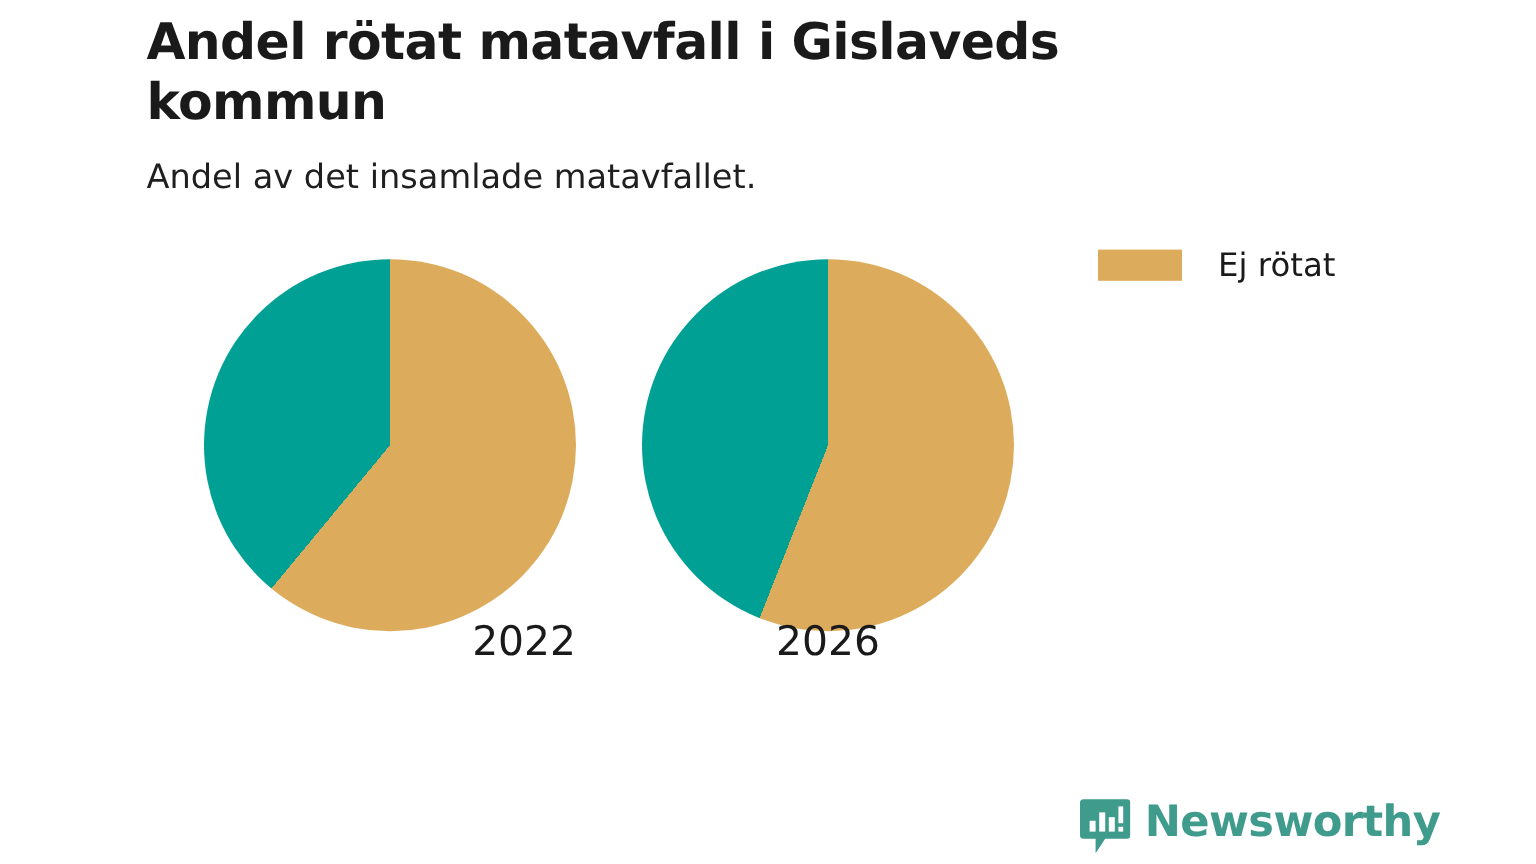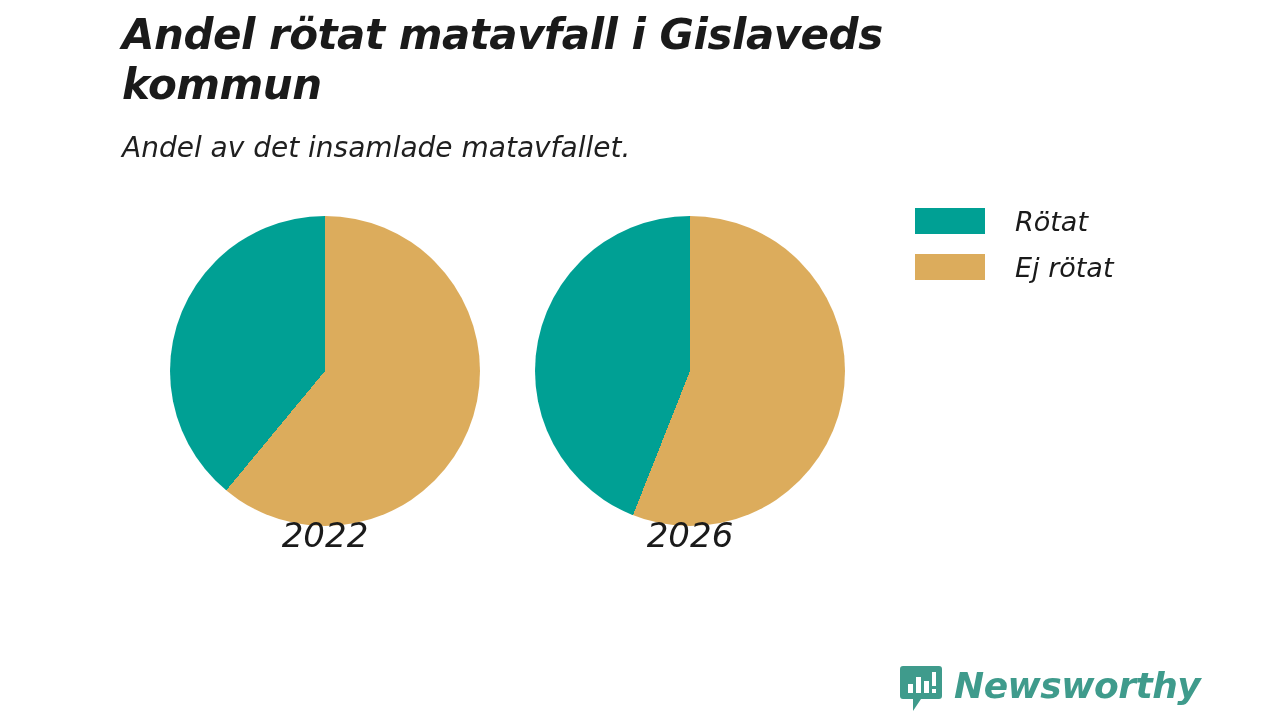--- a/index.html
+++ b/index.html
@@ -12,21 +12,20 @@
     background: #ffffff;
     font-family: "DejaVu Sans", "Liberation Sans", sans-serif;
     overflow: hidden;
     position: relative;
   }
   .canvas {
     position: absolute;
     inset: 0;
     width: 1280px;
     height: 628px;
-    font-style: italic;
   }
   .title {
     position: absolute;
     left: 122px;
     top: 10px;
     width: 880px;
     font-size: 42px;
     font-weight: bold;
     line-height: 1.18;
     color: #1a1a1a;
@@ -56,21 +55,21 @@
   }
   .pie-2022 { left: 170px; top: 216px; }
   .pie-2023 { left: 535px; top: 216px; }
   .pie-label {
     position: absolute;
     width: 310px;
     text-align: center;
     font-size: 34px;
     color: #1a1a1a;
   }
-  .label-2022 { left: 170px; top: 515px; }
+  .label-2022 { left: 170px; top: 515px; text-align: right; }
   .label-2023 { left: 535px; top: 515px; }
 
   .legend {
     position: absolute;
     left: 915px;
     top: 198px;
   }
   .legend-row {
     display: flex;
     align-items: center;
@@ -118,24 +117,20 @@
   <div class="pies">
     <div class="pie pie-2022" id="pie-0" style="background: conic-gradient(rgb(220, 172, 92) 0deg, rgb(220, 172, 92) 219.6deg, rgb(0, 160, 148) 219.6deg, rgb(0, 160, 148) 360deg);"></div>
     <div class="pie-label label-2022">2022</div>
 
     <div class="pie pie-2023" id="pie-1" style="background: conic-gradient(rgb(220, 172, 92) 0deg, rgb(220, 172, 92) 201.6deg, rgb(0, 160, 148) 201.6deg, rgb(0, 160, 148) 360deg);"></div>
     <div class="pie-label label-2023">2026</div>
   </div>
 
   <div class="legend">
     <div class="legend-row">
-      <span class="legend-swatch" id="sw-0" style="background: rgb(0, 160, 148);"></span>
-      <span class="legend-text">Rötat</span>
-    </div>
-    <div class="legend-row">
       <span class="legend-swatch" id="sw-1" style="background: rgb(220, 172, 92);"></span>
       <span class="legend-text">Ej rötat</span>
     </div>
   </div>
 
   <div class="brand">
     <span class="brand-mark">
       <svg viewBox="0 0 42 48" width="42" height="48" aria-hidden="true">
         <path d="M3 1 H39 A3 3 0 0 1 42 4 V31 A3 3 0 0 1 39 34 H21 L13 46 L13 34 H3 A3 3 0 0 1 0 31 V4 A3 3 0 0 1 3 1 Z" fill="#3f9b8c"></path>
         <rect x="8" y="19" width="5" height="9" fill="#ffffff"></rect>

